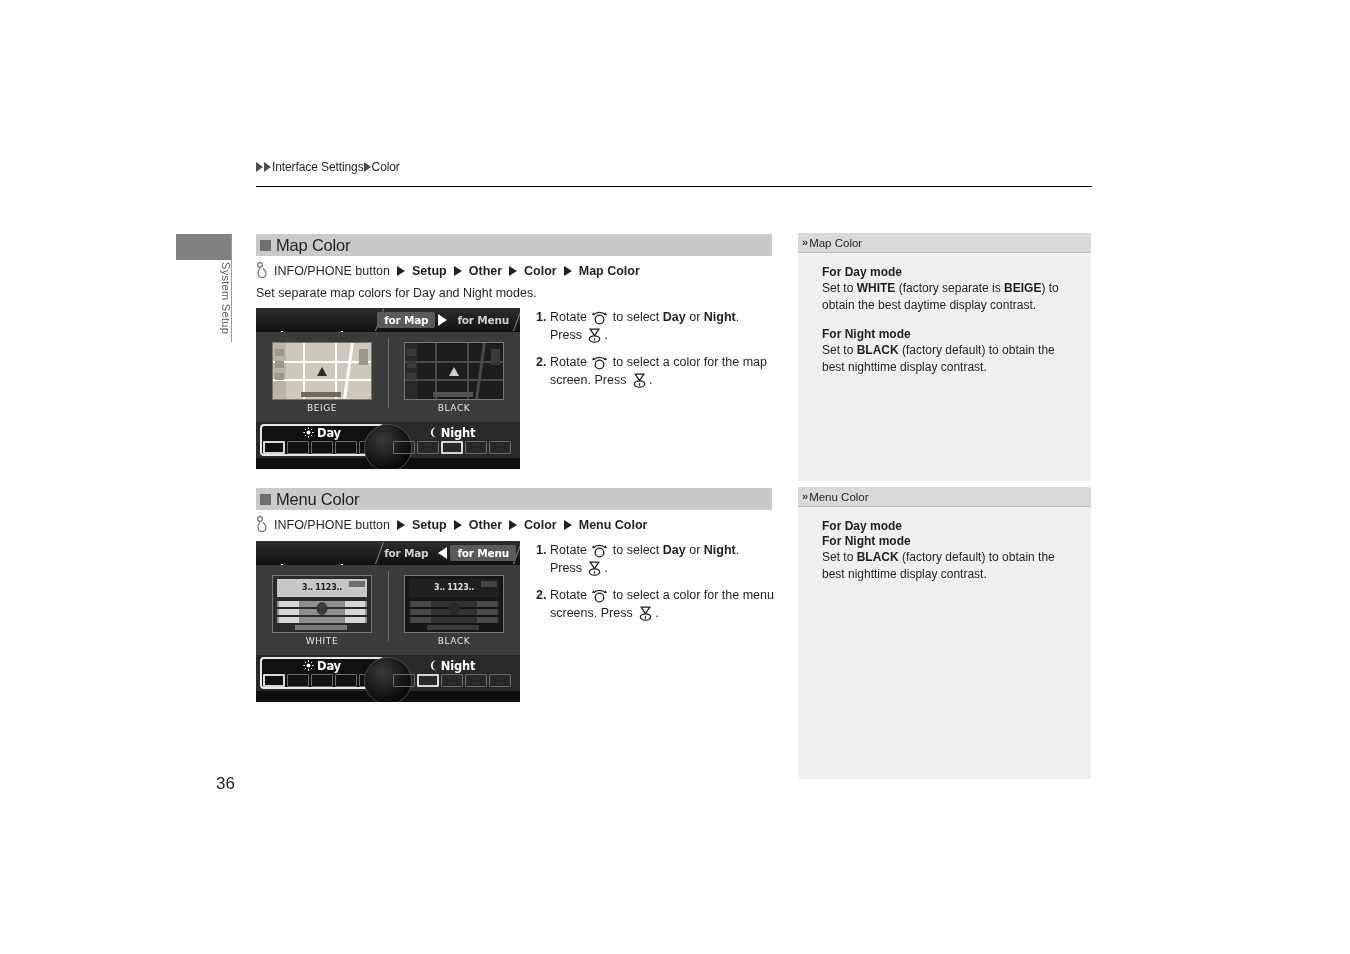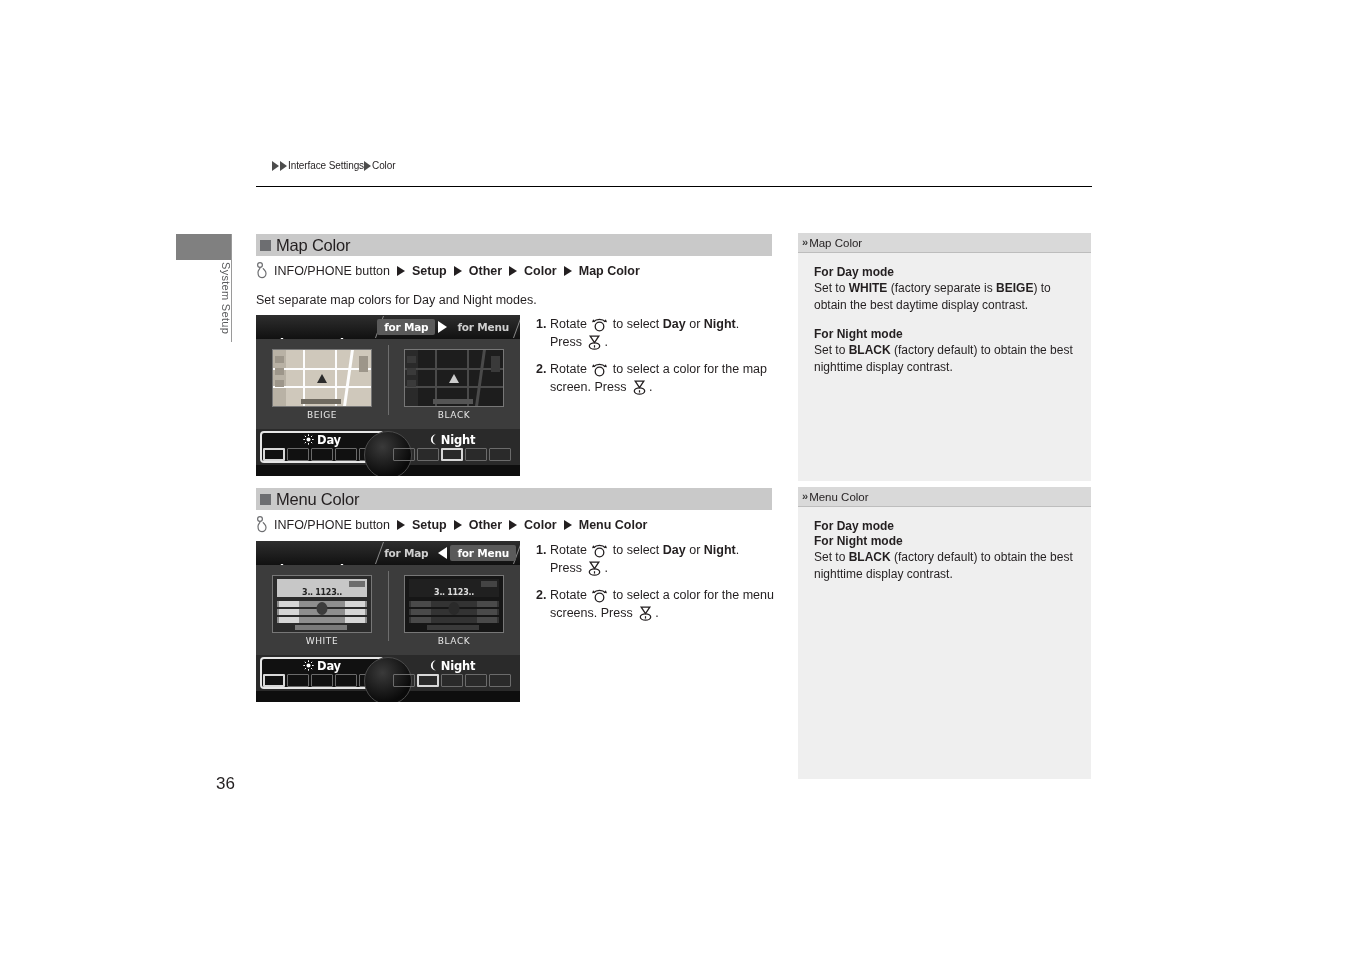--- a/index.html
+++ b/index.html
@@ -10,23 +10,23 @@
     width: 1350px; height: 954px;
     position: relative;
     font-family: "Liberation Sans", sans-serif;
     color: #000;
     overflow: hidden;
   }
 
   
   #breadcrumb {
     position: absolute;
-    left: 272px; top: 160px;
+    left: 256px; top: 160px;
     width: 836px;
-    font-size: 10px;
+    font-size: 12px;
     color: #231f20;
     display: flex;
     align-items: center;
   }
   .bc-tri {
     display: inline-block;
     width: 0; height: 0;
     border-left: 7px solid #4d4d4d;
     border-top: 5px solid transparent;
     border-bottom: 5px solid transparent;
@@ -108,21 +108,21 @@
   .path-tri {
     display: inline-block;
     width: 0; height: 0;
     border-left: 8px solid #231f20;
     border-top: 5.5px solid transparent;
     border-bottom: 5.5px solid transparent;
     margin: 0 5px;
   }
 
   .sec-desc {
-    margin-top: 14px;
+    margin-top: 7px;
     font-size: 12.5px;
     color: #231f20;
   }
 
   
   .hand-icon { flex: none; margin-right: 4px; }
 
   
   .steps {
     position: absolute;
@@ -272,21 +272,21 @@
   .map-beige .mp-arrow { border-bottom: 9px solid #2b2b2b; }
   .map-black .mp-arrow { border-bottom: 9px solid #cccccc; }
 
   
   .menu-white { background: #2b2b2b; }
   .menu-black { background: #161616; }
   .mn-head {
     position: absolute;
     left: 4px; top: 3px; right: 4px;
     height: 18px;
-    display: flex; align-items: flex-end; justify-content: center;
+    display: flex; align-items: center; justify-content: center;
   }
   .menu-white .mn-head { background: #c7c7c7; }
   .menu-black .mn-head { background: #202020; }
   .mn-freq {
     font-size: 8px; font-weight: bold;
     letter-spacing: -0.3px;
     font-family: "DejaVu Sans", sans-serif;
   }
   .menu-white .mn-freq { color: #222; }
   .menu-black .mn-freq { color: #ddd; }
@@ -404,21 +404,21 @@
     font-size: 11px;
     margin-right: 4px;
     line-height: 1;
     letter-spacing: -3px;
     font-weight: bold;
   }
   .note-head .note-title {
     font-size: 11.5px;
     color: #231f20;
   }
-  .note-body { padding: 12px 12px 10px 16px; }
+  .note-body { padding: 12px 12px 10px 24px; }
   .note-h {
     font-size: 12px;
     font-weight: bold;
     color: #231f20;
     margin-bottom: 1px;
   }
   .note-p {
     font-size: 12px;
     color: #231f20;
     line-height: 1.42;

